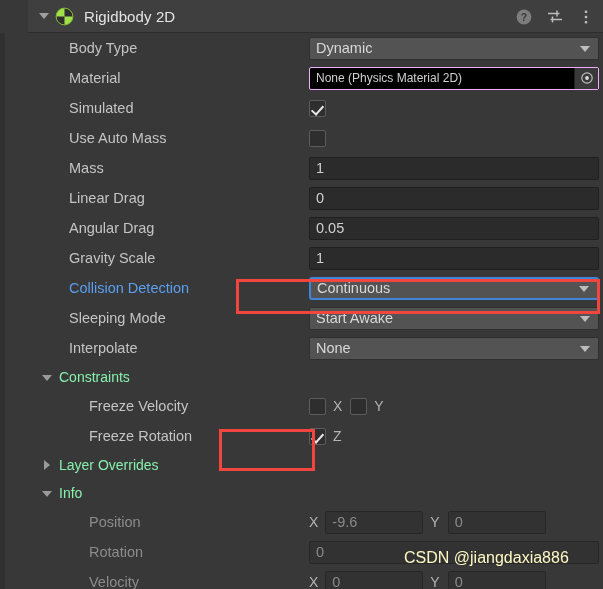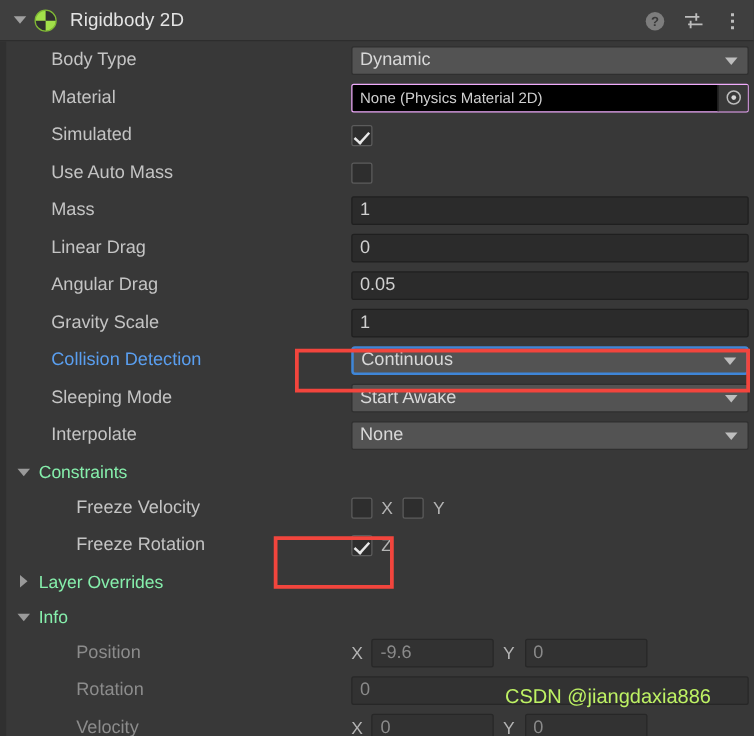--- a/index.html
+++ b/index.html
@@ -13,20 +13,21 @@
     font-family: "Liberation Sans", sans-serif;
     color: #c8c8c8;
     -webkit-font-smoothing: antialiased;
   }
 
   #root {
     position: relative;
     width: 603px; height: 589px;
     background: #383838;
     overflow: hidden;
+    padding-left: 28px;
   }
 
   
   .left-gutter {
     position: absolute;
     left: 0; top: 33px;
     width: 5px; height: 556px;
     background: #303030;
   }
 
@@ -228,21 +229,21 @@
     border: 3px solid #f2453d;
     pointer-events: none;
     z-index: 20;
   }
 
   
   .watermark {
     position: absolute;
     left: 404px; top: 549px;
     font-size: 16px;
-    color: #bef264;
+    color: #fef9c3;
     z-index: 30;
     white-space: nowrap;
     font-family: "Liberation Sans", sans-serif;
   }
 </style>
 </head>
 <body>
 
 <div id="root">
 

